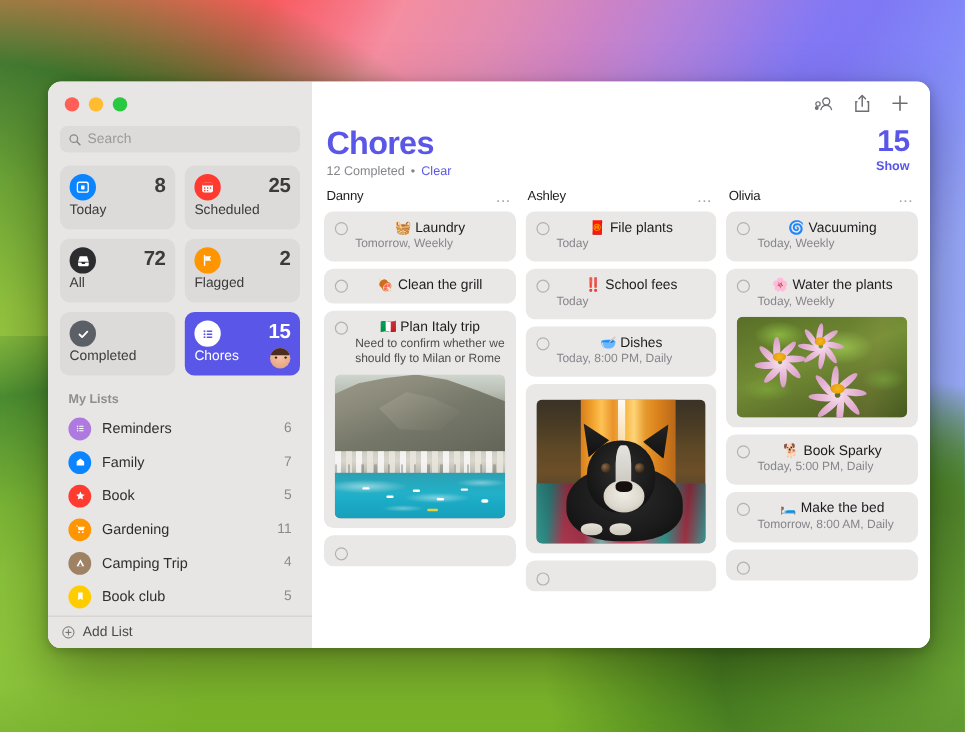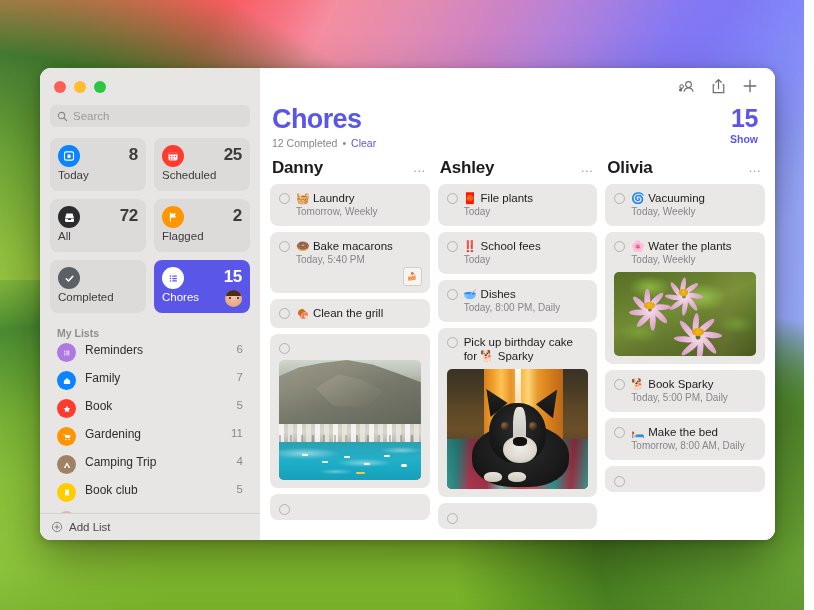--- a/index.html
+++ b/index.html
@@ -156,21 +156,21 @@
     display: flex; justify-content: space-between;
   }
   .tile-avatar .eyes i { width: 2px; height: 2px; background: #3a2418; border-radius: 50%; display: block; }
 
   .mylists-label {
     font-size: 10.5px; font-weight: bold; color: #8f8e8d;
     padding: 14px 0 4px 17px;
   }
   .lists { padding: 0 10px; flex: 1; overflow: hidden; }
   .list-row {
-    display: flex; 
+    display: flex; align-items: center;
     height: 28px; padding: 0 7px;
     border-radius: 6px; cursor: default;
   }
   .list-dot {
     width: 19px; height: 19px; border-radius: 50%;
     display: flex; align-items: center; justify-content: center;
     color: #fff; font-size: 10.5px; flex: 0 0 19px;
   }
   .list-name {
     font-size: 12px; color: #2e2e2e; margin-left: 9px; flex: 1;
@@ -234,21 +234,21 @@
     gap: 8px;
     padding: 9px 10px 0 10px;
     flex: 1;
     overflow: hidden;
   }
   .column { flex: 1 1 0; min-width: 0; display: flex; flex-direction: column; }
   .col-head {
     display: flex; align-items: center; justify-content: space-between;
     padding: 0 4px 6px 2px;
   }
-  .col-name { font-size: 17px; font-weight: bold; color: #1c1c1e; letter-spacing: -0.2px; }
+  .col-name { font-size: 11px; font-weight: normal; color: #1c1c1e; letter-spacing: -0.2px; }
   .col-more {
     font-size: 13px; color: #a3a2a7; letter-spacing: 0.5px;
     line-height: 8px; cursor: default;
   }
   .col-body { display: flex; flex-direction: column; gap: 6px; overflow: hidden; }
 
   .card {
     background: #e9e8e7;
     border-radius: 8px;
     padding: 7px 9px 8px 9px;
@@ -258,20 +258,21 @@
   .circle {
     width: 11px; height: 11px; border-radius: 50%;
     border: 1.2px solid #b3b2b1;
     flex: 0 0 11px; margin-top: 2px;
     cursor: default; background: transparent;
   }
   .card-text { flex: 1; min-width: 0; }
   .card-title {
     font-size: 11.5px; color: #1c1c1e; line-height: 14px;
     word-wrap: break-word;
+    text-align: center;
   }
   .emoji { font-size: 11px; }
   .card-sub {
     font-size: 10px; color: #86858a; margin-top: 1px; line-height: 12px;
   }
   .card-note {
     font-size: 10px; color: #4d4d4f; line-height: 12.5px;
     margin-top: 1px;
   }
   .card.empty { height: 26px; padding-top: 8px; }
@@ -733,51 +734,43 @@
                 <div class="card-text">
                   <div class="card-title">
                     <span class="emoji">🧺</span>
                     <span>Laundry</span>
                   </div>
                   <div class="card-sub">Tomorrow, Weekly</div>
                 </div>
               </div>
             </div>
 
-            <div class="card" style="padding-bottom:27px;">
-              <div class="card-top">
-                <span class="circle"></span>
-                <div class="card-text">
-                  <div class="card-title">
-                    <span class="emoji">🍩</span>
-                    <span>Bake macarons</span>
-                  </div>
-                  <div class="card-sub">Today, 5:40 PM</div>
-                </div>
-              </div>
-              <div class="thumb-badge">
-                <span class="mini">🍰</span>
-              </div>
-            </div>
 
             <div class="card">
               <div class="card-top">
                 <span class="circle"></span>
                 <div class="card-text">
                   <div class="card-title">
                     <span class="emoji">🍖</span>
                     <span>Clean the grill</span>
                   </div>
                 </div>
               </div>
             </div>
 
             <div class="card">
               <div class="card-top">
                 <span class="circle"></span>
+                <div class="card-text">
+                  <div class="card-title">
+                    <span class="emoji">🇮🇹</span>
+                    <span>Plan Italy trip</span>
+                  </div>
+                  <div class="card-note">Need to confirm whether we should fly to Milan or Rome</div>
+                </div>
               </div>
               <div class="photo italy">
                 <div class="ph-italy-sky"></div>
                 <div class="ph-italy-cliff"></div>
                 <div class="ph-italy-cliff2"></div>
                 <div class="ph-italy-town"></div>
                 <div class="ph-italy-sea"></div>
                 <span class="ph-italy-boat" style="left:16%; top:78%"></span>
                 <span class="ph-italy-boat" style="left:30%; top:84%"></span>
                 <span class="ph-italy-boat" style="left:46%; top:80%"></span>
@@ -836,26 +829,20 @@
                   <div class="card-title">
                     <span class="emoji">🥣</span>
                     <span>Dishes</span>
                   </div>
                   <div class="card-sub">Today, 8:00 PM, Daily</div>
                 </div>
               </div>
             </div>
 
             <div class="card">
-              <div class="card-top">
-                <span class="circle"></span>
-                <div class="card-text">
-                  <div class="card-title">Pick up birthday cake for 🐕 Sparky</div>
-                </div>
-              </div>
               <div class="photo dog">
                 <div class="ph-dog-bg"></div>
                 <div class="ph-dog-curtain"></div>
                 <div class="ph-dog-rug"></div>
                 <div class="ph-dog-body"></div>
                 <div class="ph-dog-ear l"></div>
                 <div class="ph-dog-ear r"></div>
                 <div class="ph-dog-head"></div>
                 <div class="ph-dog-blaze"></div>
                 <div class="ph-dog-eye l"></div>

